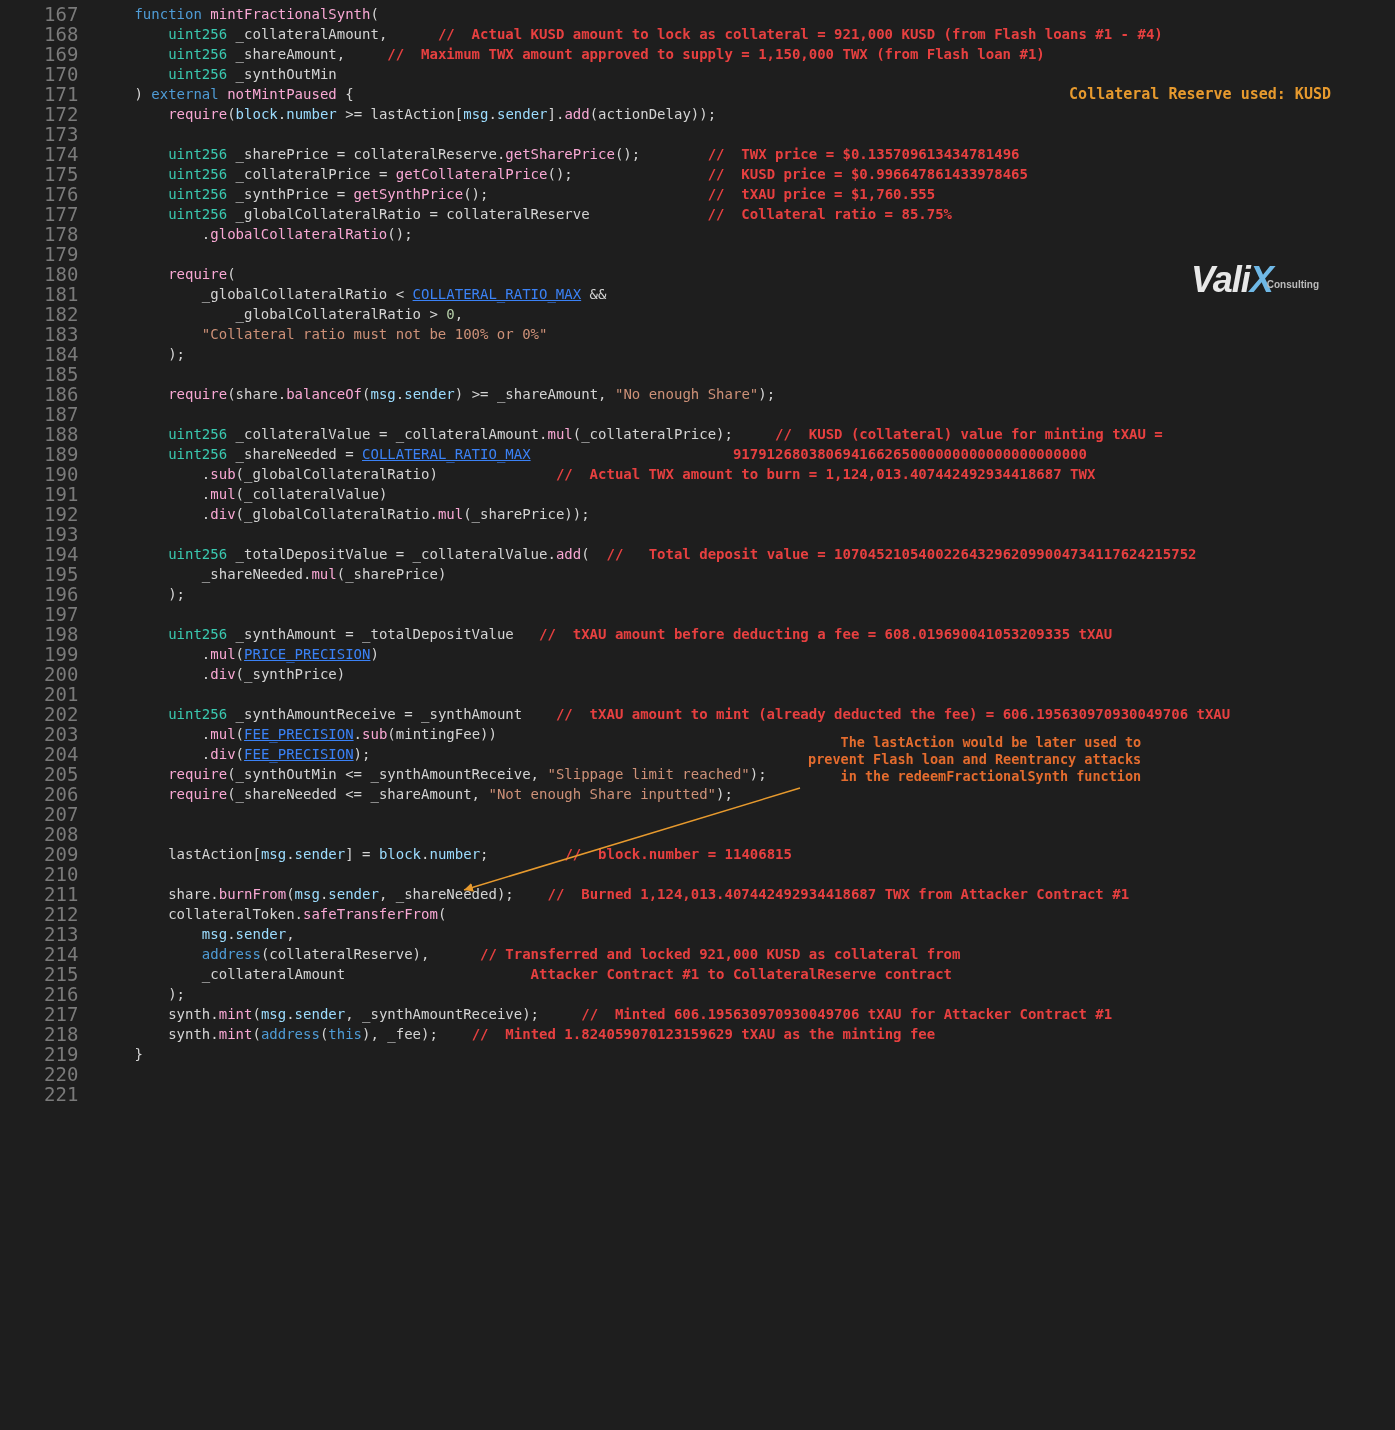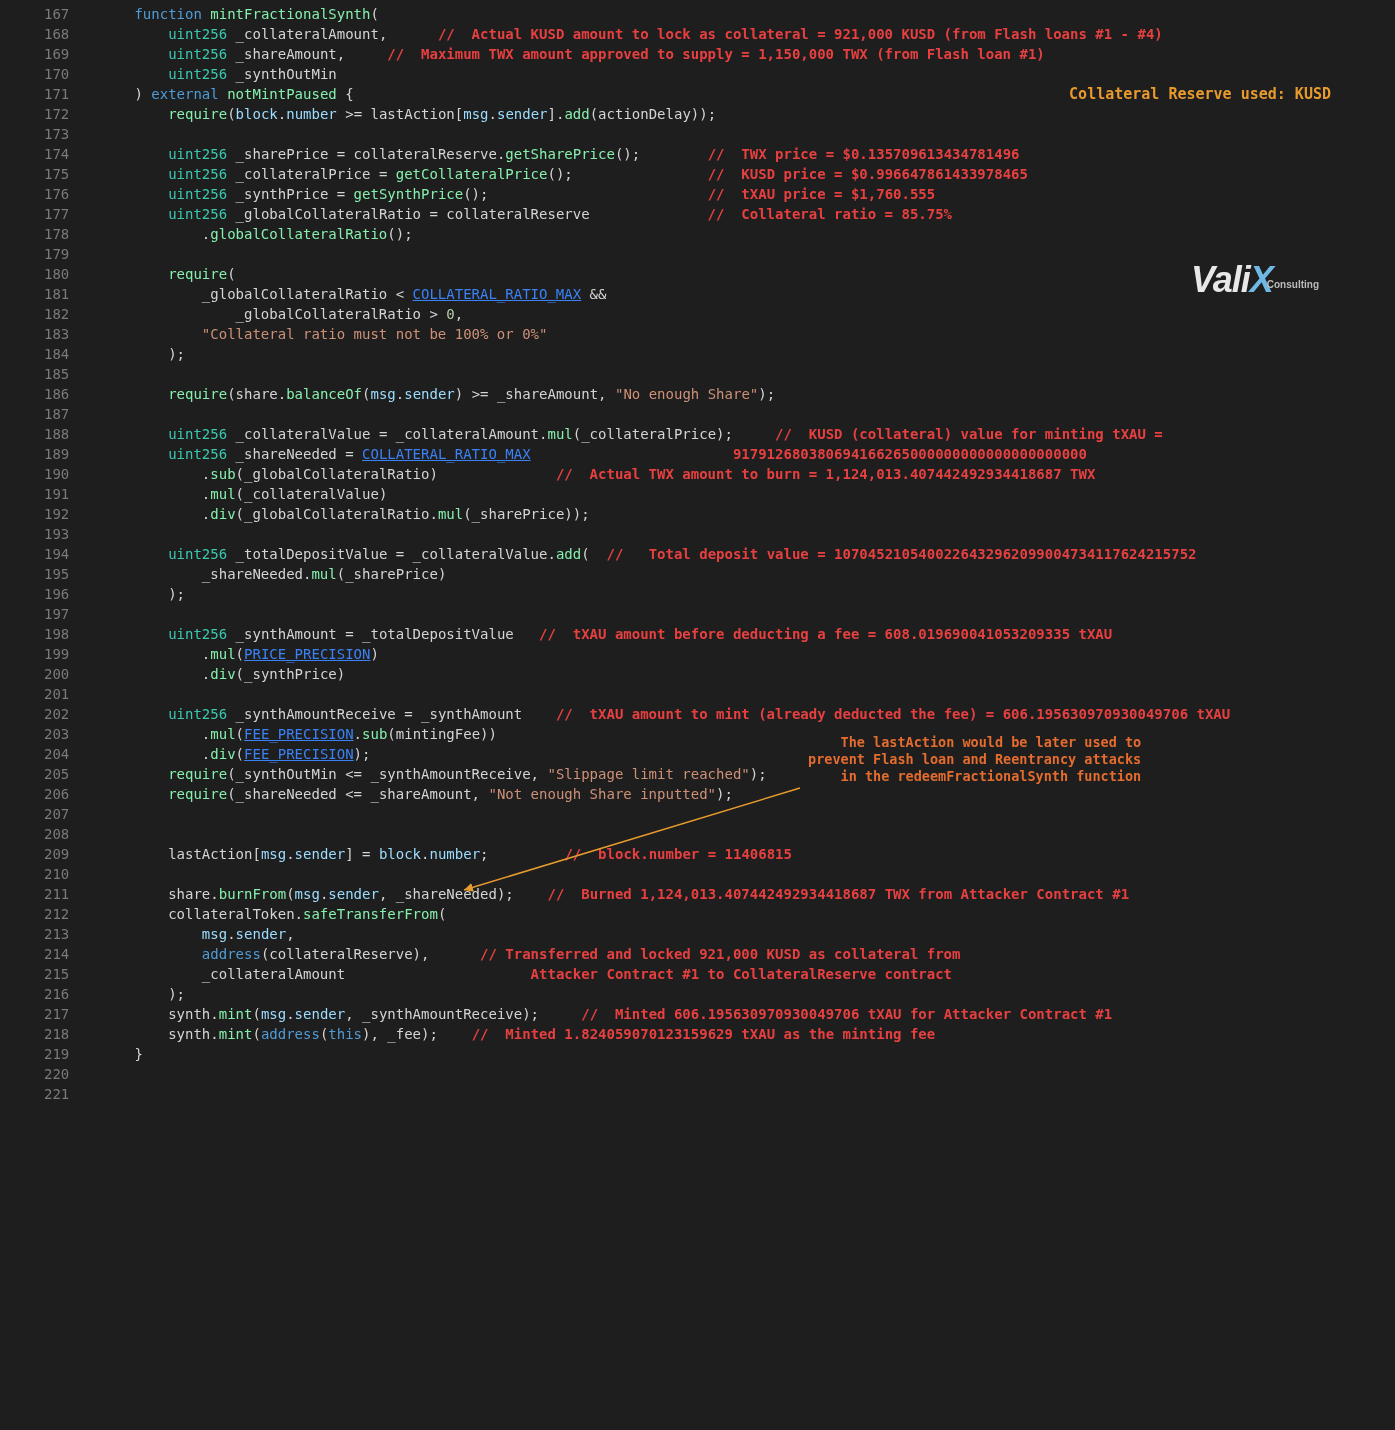--- a/index.html
+++ b/index.html
@@ -18,31 +18,31 @@
   .gutter {
     width: 55px;
     text-align: right;
     padding-right: 14px;
     color: #7a7a7a;
     user-select: none;
     background: #1e1e1e;
     padding-top: 4px;
     flex-shrink: 0;
   }
-  .gutter .ln { height: 20px; font-size: 14px; padding-left: 44px;}
+  .gutter .ln { height: 20px; font-size: 19px; padding-left: 44px;}
   .code {
     padding-top: 4px;
     flex: 1;
     position: relative;
     padding-left: 12px;
   }
   .line { height: 20px; white-space: pre; }
   .kw { color: #4f9cd6; }
   .ty { color: #3ac9b0; }
-  .pr { color: #86efac; } 
+  .pr { color: #f9a8d4; } 
   .vr { color: #9cdcfe; } 
   .cn { color: #3b82f6; text-decoration: underline; } 
   .st { color: #ce9178; } 
   .cm { color: #e74040; font-weight: bold; } 
   .cm2 { color: #e46c2e; font-weight: bold; } 
   .nm { color: #b5cea8; }
   .reserve-label {
     position: absolute; top: 84px; right: 64px;
     color: #e79a2e; font-weight: bold; font-size: 15px;
   }

